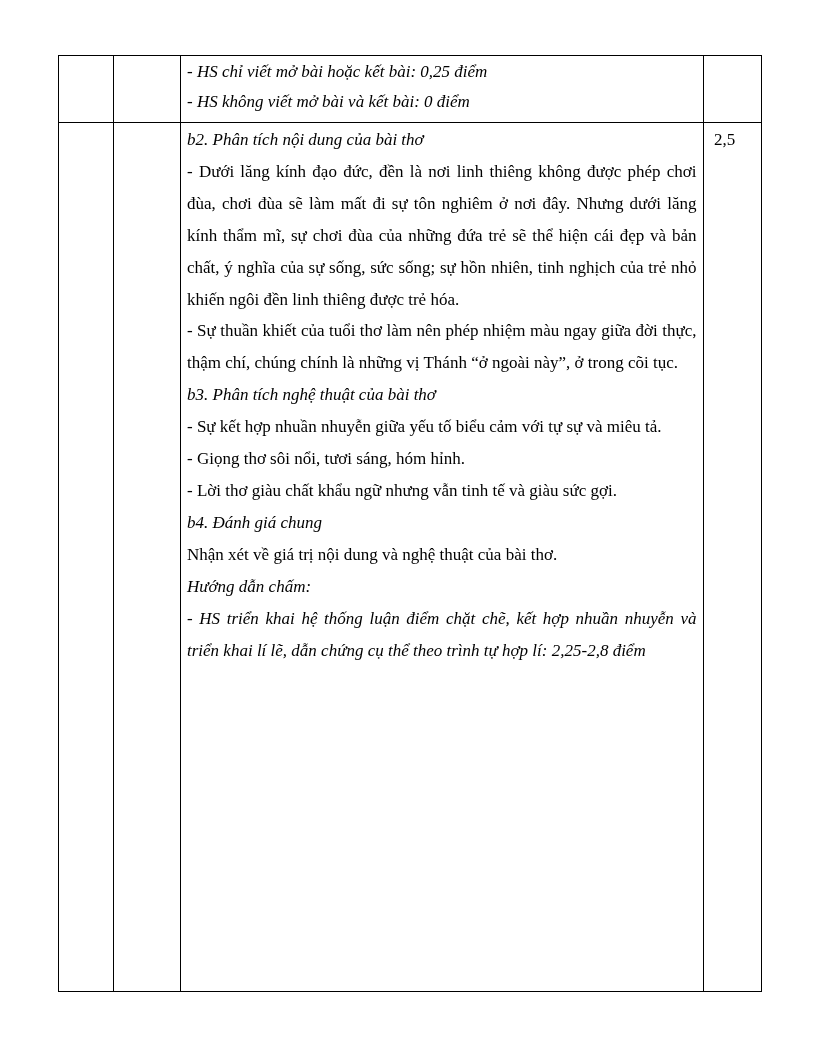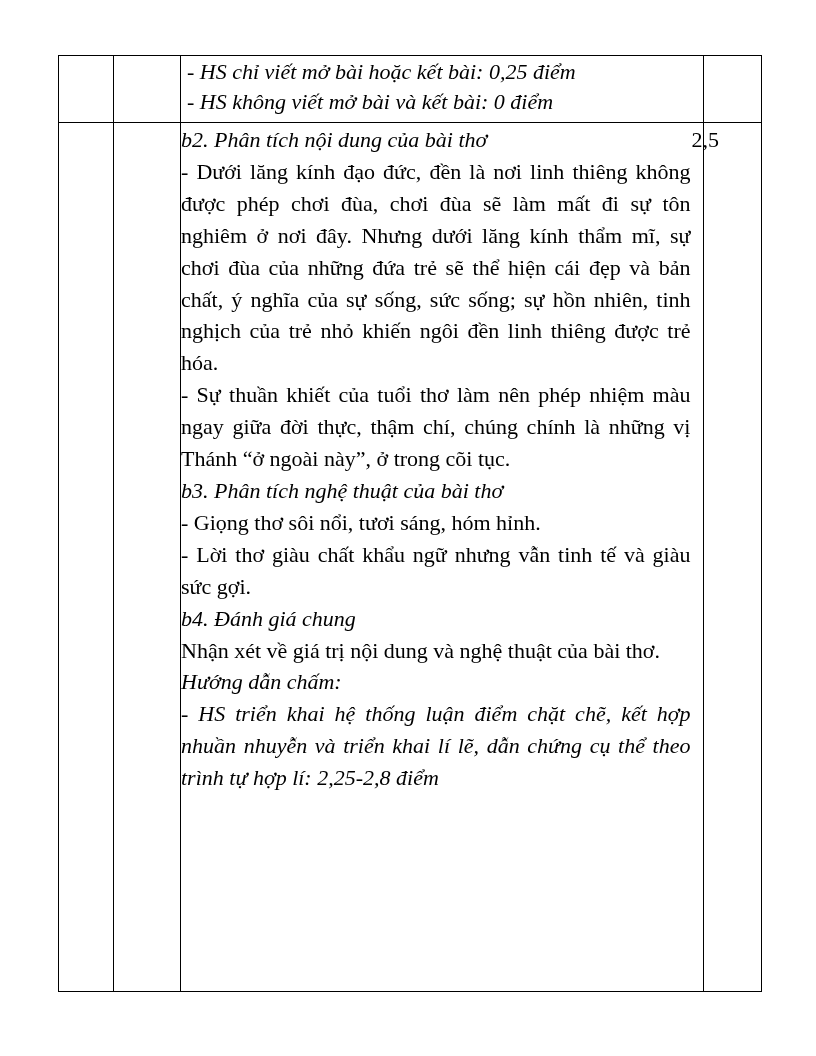--- a/index.html
+++ b/index.html
@@ -3,21 +3,21 @@
 <meta charset="utf-8">
 <style>
   html, body { margin: 0; padding: 0; background: #ffffff; }
   .page {
     position: relative;
     width: 816px;
     height: 1056px;
     background: #ffffff;
     color: #000000;
     font-family: "Liberation Serif", "DejaVu Serif", serif;
-    font-size: 22px;
+    font-size: 17px;
     overflow: hidden;
   }
   .doc-table {
     position: absolute;
     left: 58px;
     top: 55px;
     width: 704px;
     height: 937px;
     border: 1.5px solid #000000;
     box-sizing: border-box;
@@ -47,35 +47,34 @@
   }
   .row1-content {
     left: 122px;
     top: 0;
     width: 521.5px;
     height: 65.5px;
     padding: 1px 6px 0 6px;
     line-height: 30px;
   }
   .row2-content {
-    left: 116px;
+    left: 122px;
     top: 67px;
     width: 521.5px;
     height: 867px;
     padding: 1px 6px 12px 6px;
     line-height: 31.9px;
   }
   .score-cell {
-    left: 618px;
+    left: 655px;
     top: 67px;
     width: 56.5px;
     height: 120px;
     padding-top: 1px;
     line-height: 31.9px;
-    text-align: center;
   }
   p.para {
     margin: 0;
     text-align: justify;
   }
   .italic { font-style: italic; }
 </style>
 </head>
 <body>
 
@@ -90,20 +89,21 @@
     <div class="cell row1-content">
       <p class="para italic">- HS chỉ viết mở bài hoặc kết bài: 0,25 điểm</p>
       <p class="para italic">- HS không viết mở bài và kết bài: 0 điểm</p>
     </div>
 
     <div class="cell row2-content">
       <p class="para italic">b2. Phân tích nội dung của bài thơ</p>
       <p class="para">- Dưới lăng kính đạo đức, đền là nơi linh thiêng không được phép chơi đùa, chơi đùa sẽ làm mất đi sự tôn nghiêm ở nơi đây. Nhưng dưới lăng kính thẩm mĩ, sự chơi đùa của những đứa trẻ sẽ thể hiện cái đẹp và bản chất, ý nghĩa của sự sống, sức sống; sự hồn nhiên, tinh nghịch của trẻ nhỏ khiến ngôi đền linh thiêng được trẻ hóa.</p>
       <p class="para">- Sự thuần khiết của tuổi thơ làm nên phép nhiệm màu ngay giữa đời thực, thậm chí, chúng chính là những vị Thánh “ở ngoài này”, ở trong cõi tục.</p>
       <p class="para italic">b3. Phân tích nghệ thuật của bài thơ</p>
+      <p class="para">- Sự kết hợp nhuần nhuyễn giữa yếu tố biểu cảm với tự sự và miêu tả.</p>
       <p class="para">- Giọng thơ sôi nổi, tươi sáng, hóm hỉnh.</p>
       <p class="para">- Lời thơ giàu chất khẩu ngữ nhưng vẫn tinh tế và giàu sức gợi.</p>
       <p class="para italic">b4. Đánh giá chung</p>
       <p class="para">Nhận xét về giá trị nội dung và nghệ thuật của bài thơ.</p>
       <p class="para italic">Hướng dẫn chấm:</p>
       <p class="para italic">- HS triển khai hệ thống luận điểm chặt chẽ, kết hợp nhuần nhuyễn và triển khai lí lẽ, dẫn chứng cụ thể theo trình tự hợp lí: 2,25-2,8 điểm</p>
     </div>
 
     <div class="cell score-cell">
       <span>2,5</span>

